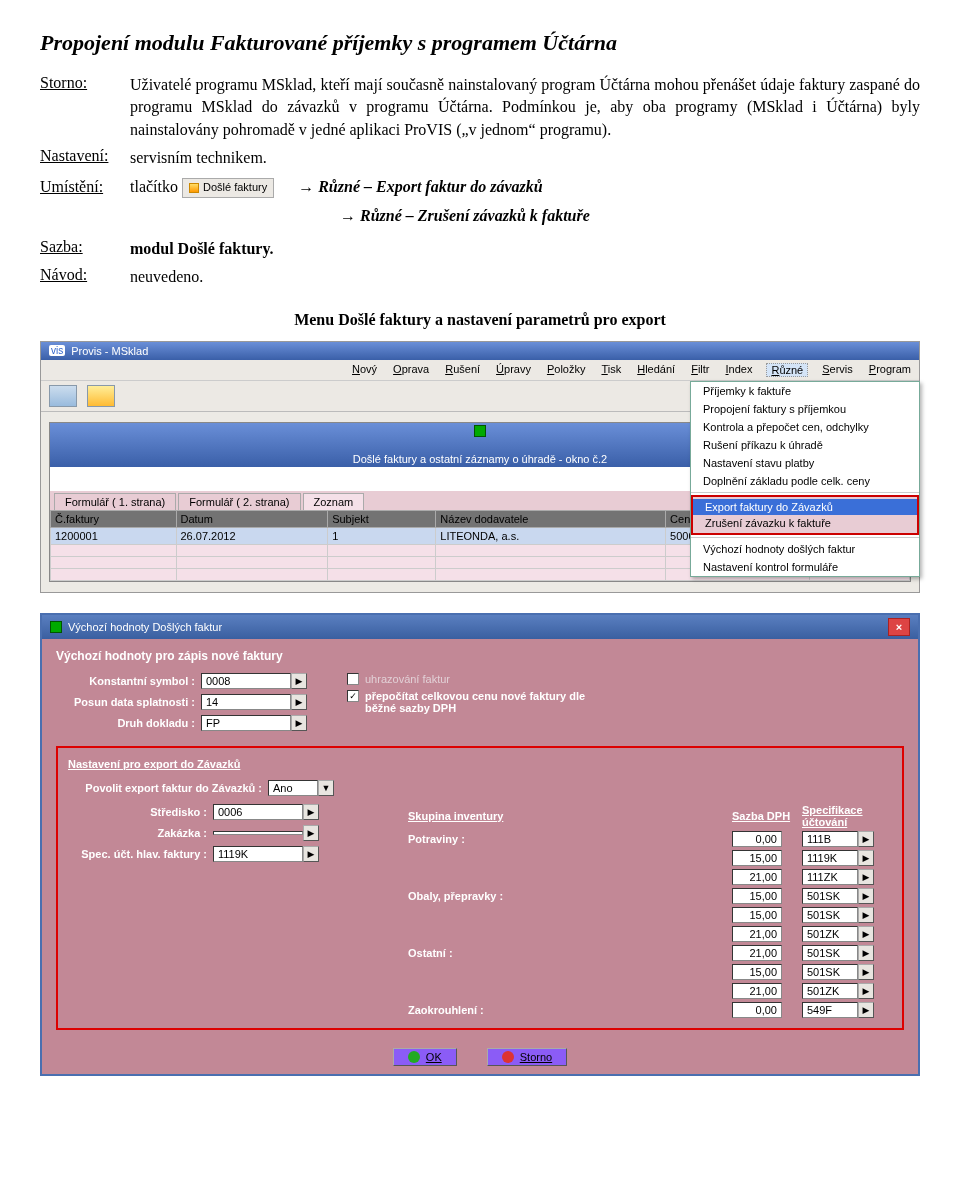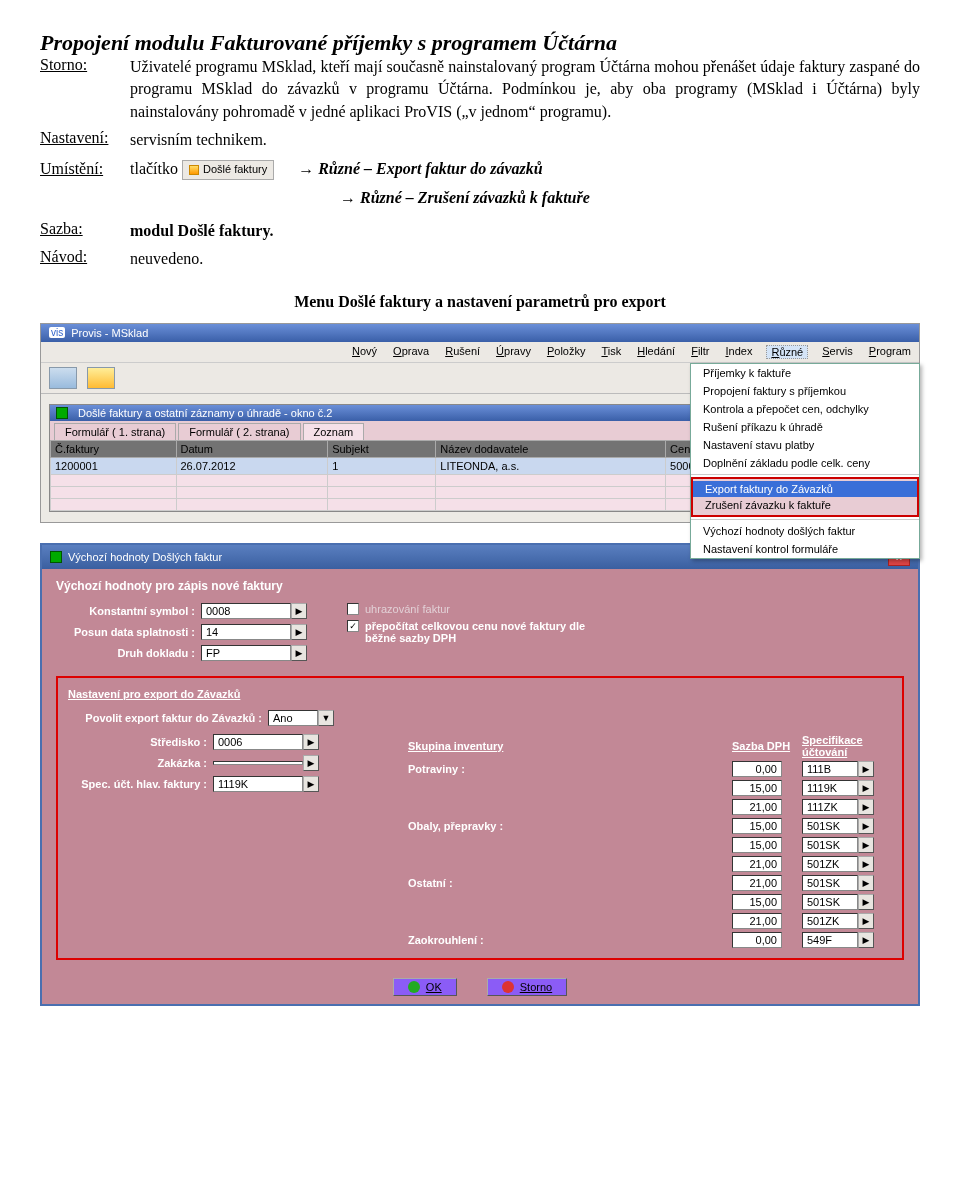--- a/index.html
+++ b/index.html
@@ -1,17 +1,17 @@
 <!DOCTYPE html>
 <html><head>
 <meta charset="utf-8">
 <style>
   * { box-sizing: border-box; margin: 0; padding: 0; }
   body { font-family: "Times New Roman", serif; font-size: 16px; color: #000; background: #fff; padding: 30px 40px; width: 960px; }
-  h1 { font-size: 22px; font-weight: bold; font-style: italic; }
+  h1 { font-size: 22px; font-weight: bold; font-style: italic; margin-bottom: 18px; }
   .doc-section { display: flex; margin-bottom: 6px; }
   .doc-label { text-decoration: underline; min-width: 90px; flex-shrink: 0; }
   .doc-body { flex: 1; text-align: justify; line-height: 1.4; }
   .inline-btn { display: inline-flex; align-items: center; gap: 4px; background: #ece9e4; border: 1px solid #aaa; padding: 1px 6px; font-family: sans-serif; font-size: 11px; vertical-align: middle; }
   .inline-btn .ic { width: 10px; height: 10px; background: linear-gradient(#fd6,#f90); border: 1px solid #c80; }
   .indent-list { margin-left: 90px; font-style: italic; line-height: 1.5; }
   .subhead { text-align: center; font-weight: bold; margin: 22px 0 12px; font-size: 16px; }
   
   .app-frame { border: 1px solid #999; font-family: Tahoma, sans-serif; font-size: 11px; color: #000; background: #eceae5; }
   .app-title { background: linear-gradient(#6a8fd8,#3a5fa8); color: #fff; padding: 3px 8px; display: flex; align-items: center; gap: 6px; }
@@ -22,23 +22,23 @@
   .menubar u { text-decoration: underline; }
   .toolbar-ic { padding: 4px 8px; display: flex; gap: 10px; align-items: center; background: #ece9e4; border-bottom: 1px solid #bbb; }
   .toolbar-ic .sw { width: 28px; height: 22px; background: linear-gradient(#cde,#9bd); border: 1px solid #89a; }
   .dropdown { position: absolute; right: 0; top: 40px; width: 230px; background: #fff; border: 1px solid #7a9; box-shadow: 2px 2px 4px rgba(0,0,0,.3); z-index: 5; }
   .dropdown div { padding: 3px 12px; }
   .dropdown .sep { border-top: 1px solid #ccc; margin: 2px 0; padding: 0; }
   .dd-hi { background: #e8ccd4; border: 2px solid #c00; padding: 2px 0 !important; }
   .dd-hi .item-sel { background: #3a6fd8; color: #fff; padding: 2px 12px; }
   .dd-hi .item { padding: 2px 12px; }
   .sub-win { margin: 10px 8px; border: 1px solid #888; background: #fff; }
-  .sub-win-title { background: linear-gradient(#6a8fd8,#3a5fa8); color: #fff; padding: 2px 6px; display: flex; align-items: center; gap: 10px; }
+  .sub-win-title { background: linear-gradient(#6a8fd8,#3a5fa8); color: #fff; padding: 2px 6px; display: flex; align-items: center; gap: 16px; flex-direction: column; }
   .sub-win-title .wic { width: 12px; height: 12px; background: #0a0; border: 1px solid #050; }
-  .tabs { display: flex; background: #e8ccd4; padding: 2px 4px 0; gap: 2px; }
+  .tabs { display: flex; background: #e8ccd4; padding: 2px 4px 0; gap: 2px; margin-top: 24px; }
   .tab { padding: 2px 10px; background: #e8ccd4; border: 1px solid #aaa; border-bottom: none; font-size: 11px; }
   .tab.active { background: #f5e0e8; }
   .grid { background: #f5e0e8; }
   .grid table { width: 100%; border-collapse: collapse; font-size: 11px; }
   .grid th { background: #737373; border: 1px solid #aaa; padding: 2px 4px; text-align: left; font-weight: normal; }
   .grid td { border: 1px solid #ccc; padding: 2px 4px; }
   .grid tr.sel td { background: #c9d8ef; }
   .grid-empty td { height: 12px; }
   
   .dlg { border: 2px solid #4a6fb0; font-family: Tahoma, sans-serif; font-size: 11px; color: #000; background: #c28896; margin-top: 20px; }

